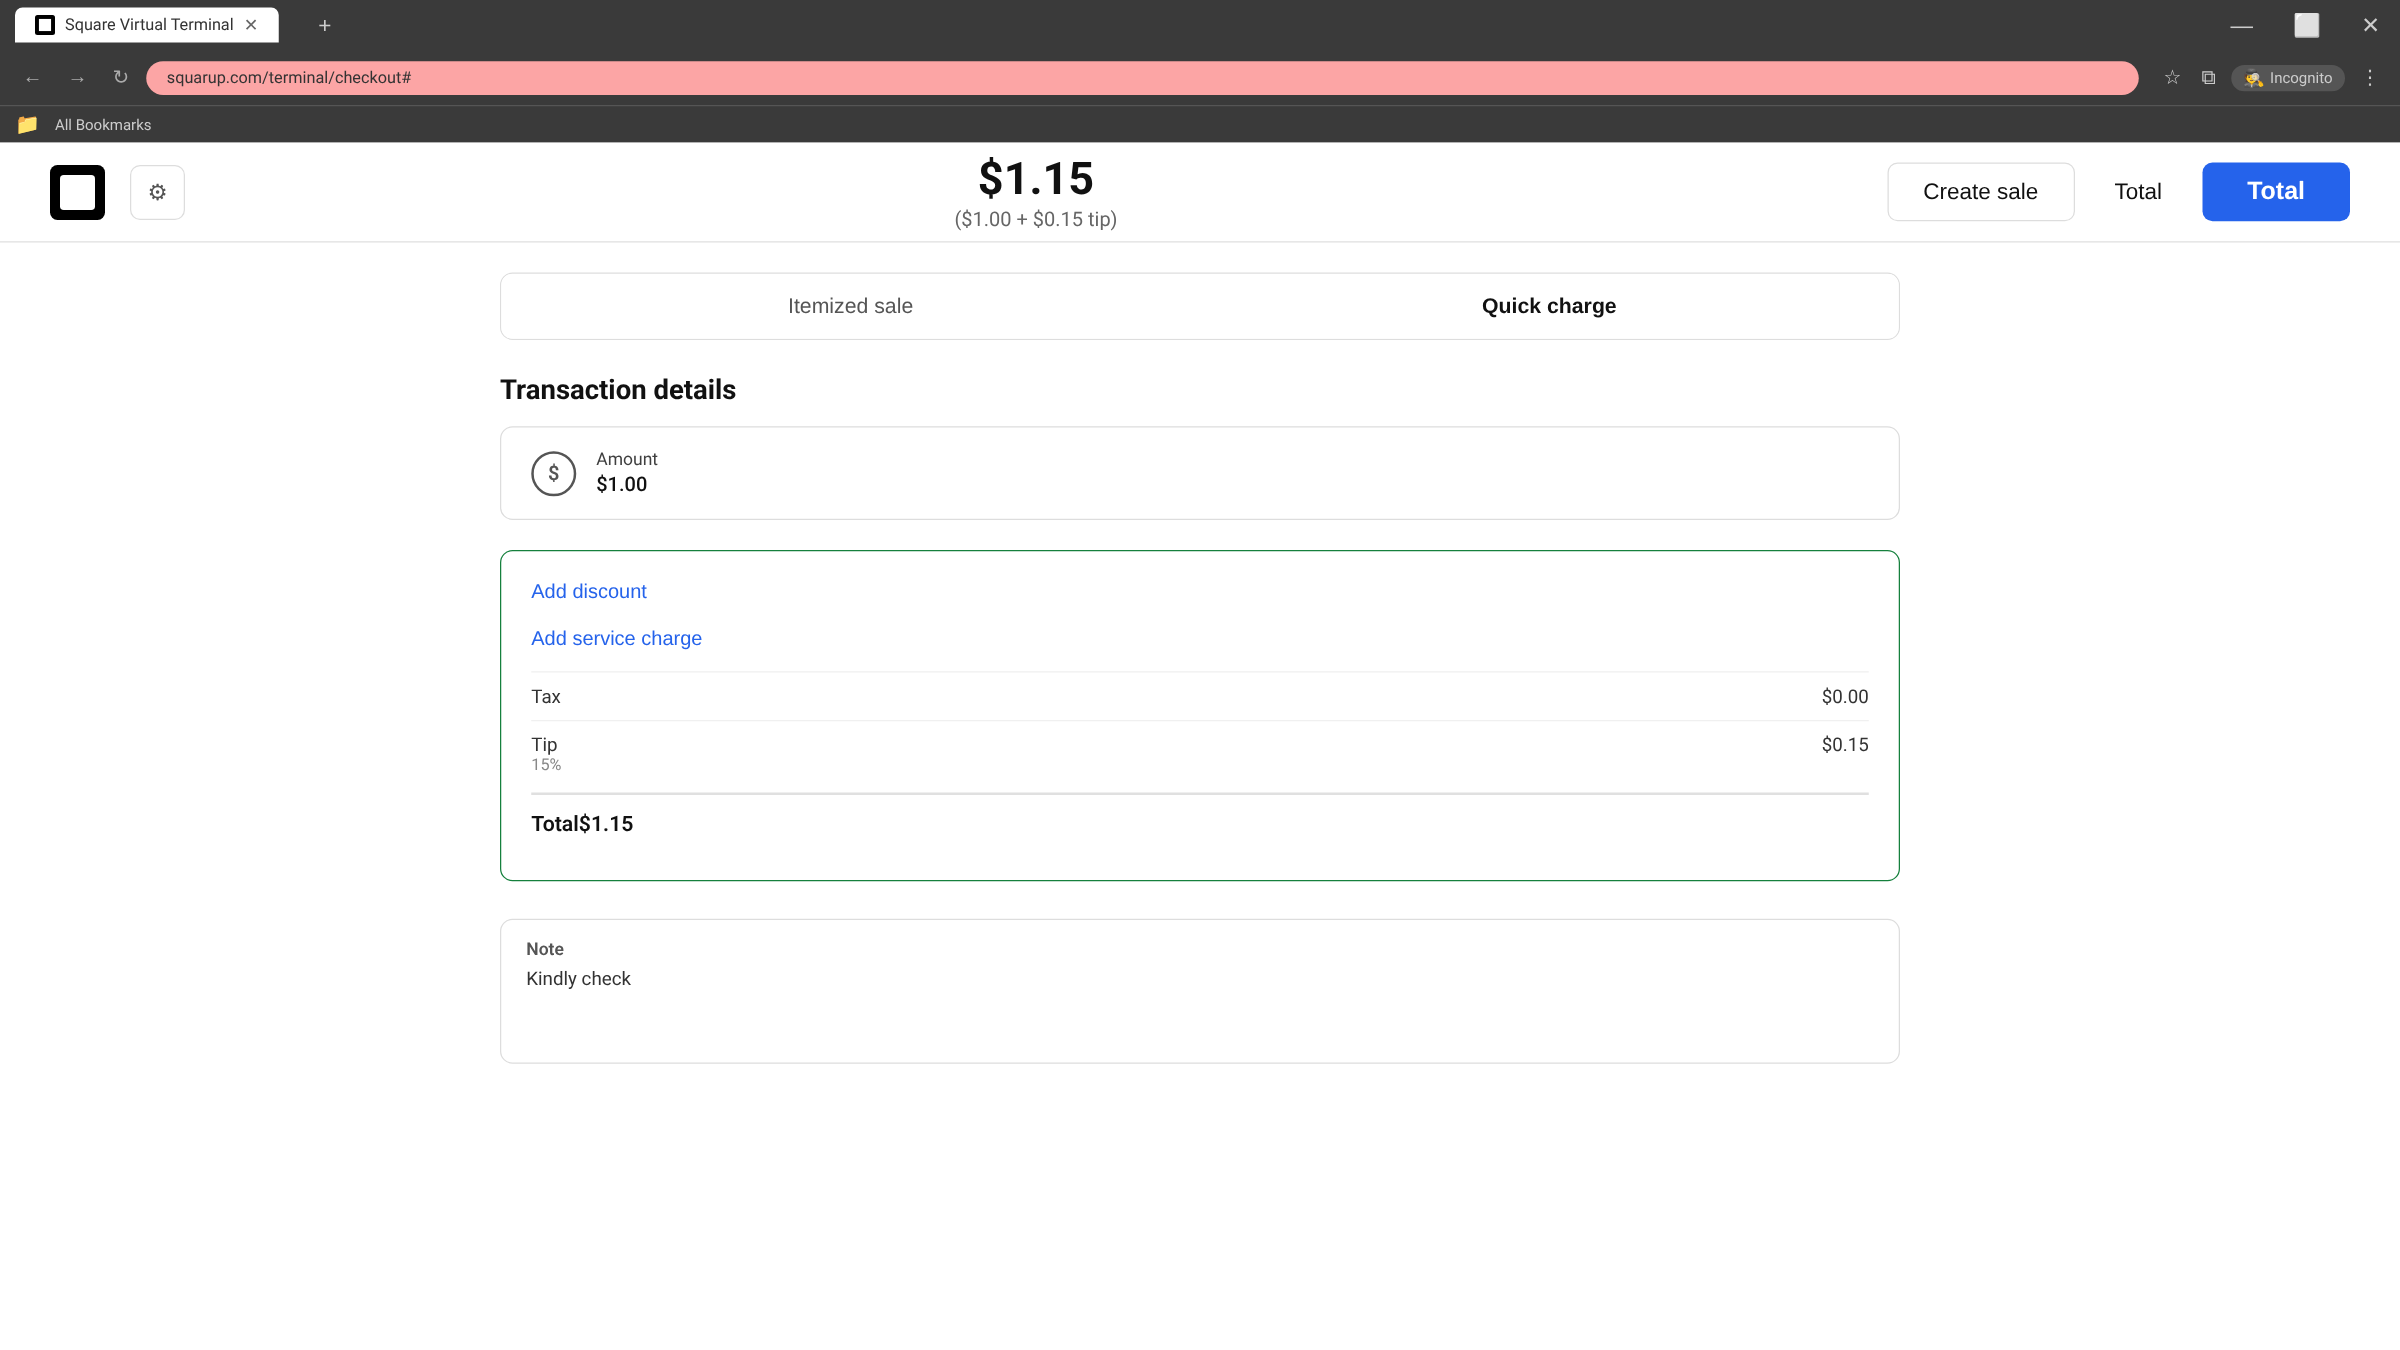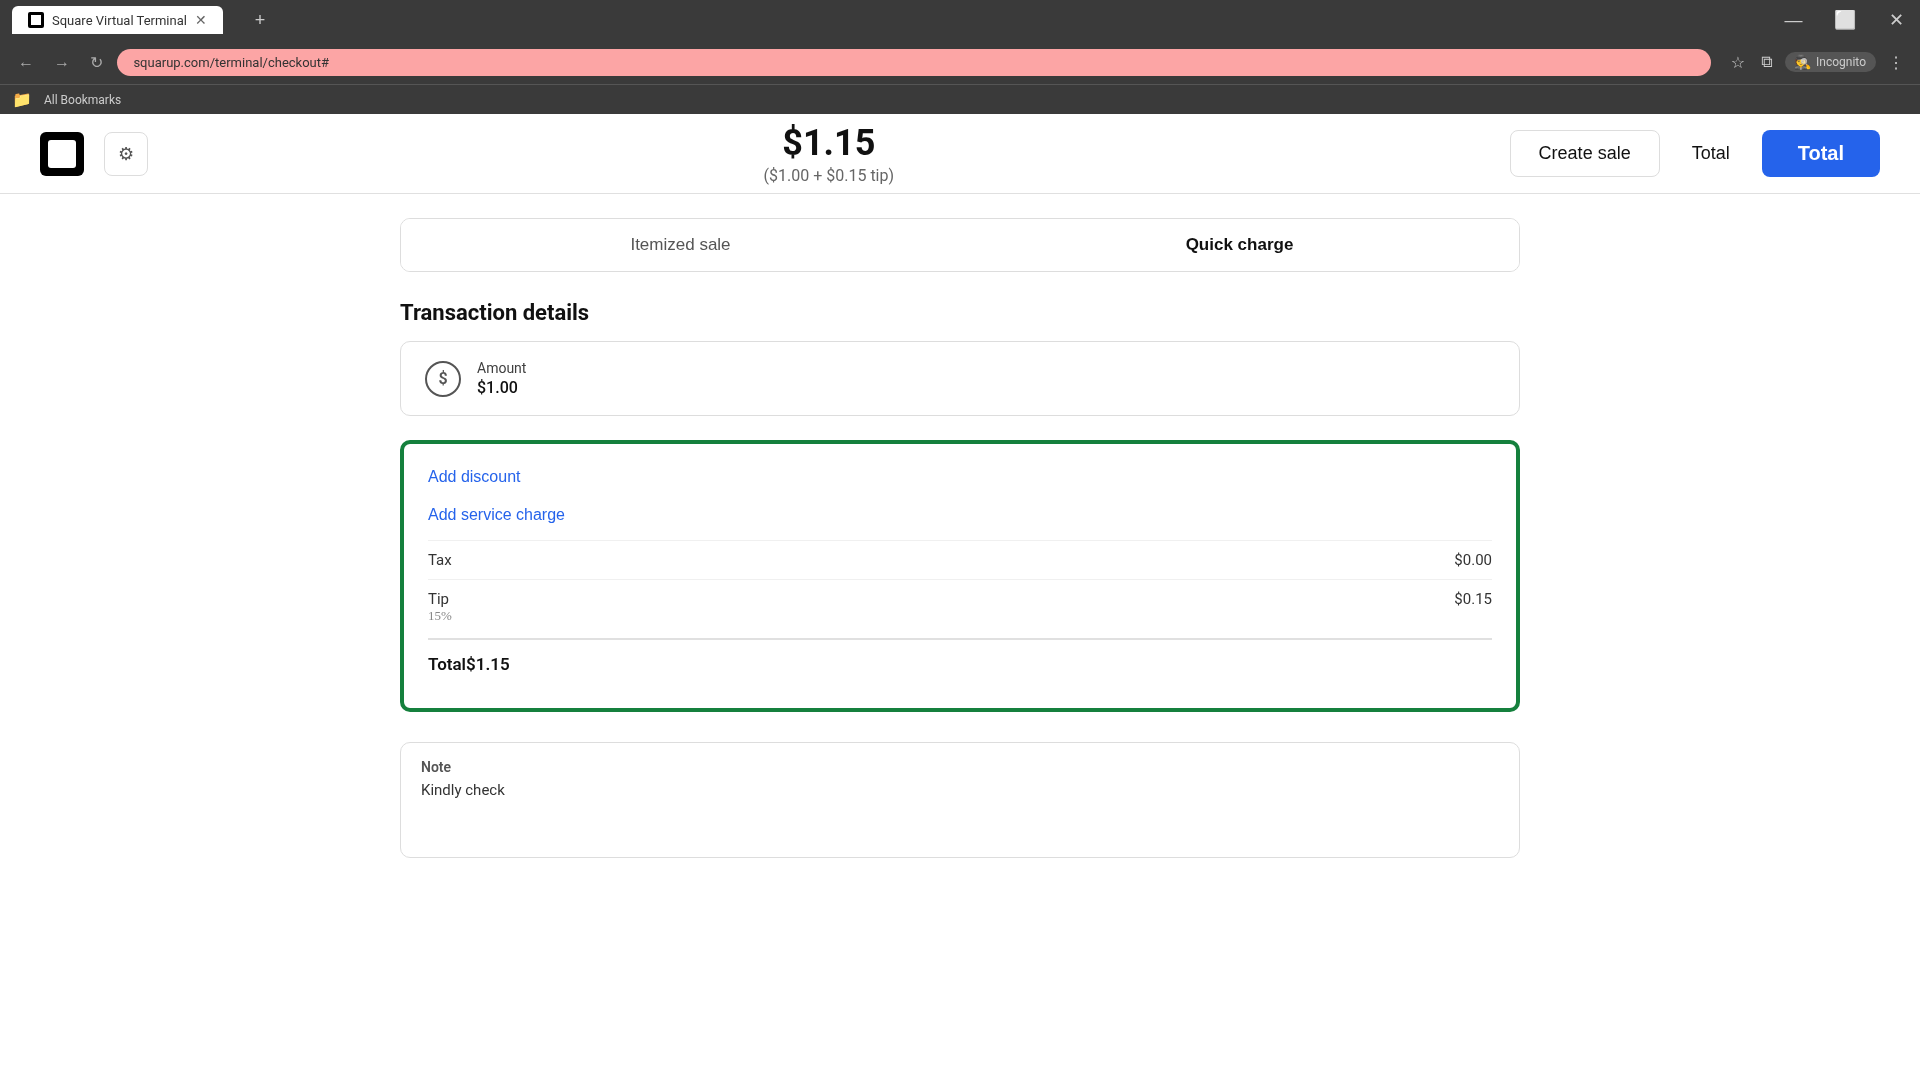--- a/index.html
+++ b/index.html
@@ -48,25 +48,25 @@
     .tab:last-child { border-right: none; }
 
     
     .section-title { font-size: 22px; font-weight: 700; color: #111; margin-bottom: 16px; }
     .amount-card { border: 1px solid #ddd; border-radius: 10px; padding: 18px 24px; display: flex; align-items: center; gap: 16px; margin-bottom: 24px; }
     .dollar-icon { width: 36px; height: 36px; border: 2px solid #555; border-radius: 50%; display: flex; align-items: center; justify-content: center; font-size: 16px; font-weight: 600; color: #555; }
     .amount-label { font-size: 14px; color: #404040; margin-bottom: 2px; }
     .amount-value { font-size: 16px; font-weight: 500; color: #111; }
 
     
-    .charges-card { border: 4px solid #15803d; border-radius: 10px; padding: 20px 24px; margin-bottom: 30px; }
+    .charges-card { border: 1px solid #15803d; border-radius: 10px; padding: 20px 24px; margin-bottom: 30px; }
     .link-btn { background: none; border: none; color: #2563eb; font-size: 16px; cursor: pointer; padding: 4px 0; display: block; margin-bottom: 12px; font-weight: 500; }
     .charge-row { display: flex; justify-content: space-between; align-items: flex-start; padding: 10px 0; border-top: 1px solid #f0f0f0; }
     .charge-label { font-size: 15px; color: #333; }
-    .charge-sublabel { font-size: 13px; color: #888; font-family: Liberation Serif, serif; }
+    .charge-sublabel { font-size: 13px; color: #888; }
     .charge-value { font-size: 15px; color: #333; }
     .total-row { display: flex; justify-content: flex-start; align-items: center; padding: 14px 0; border-top: 2px solid #e0e0e0; margin-top: 4px; }
     .total-label { font-size: 17px; font-weight: 600; color: #111; }
     .total-value { font-size: 17px; font-weight: 600; color: #111; }
 
     
     .note-card { border: 1px solid #ddd; border-radius: 10px; padding: 16px 20px; margin-top: 16px; }
     .note-label { font-size: 14px; font-weight: 600; color: #555; margin-bottom: 6px; }
     .note-text { font-size: 15px; color: #333; min-height: 60px; }
 

